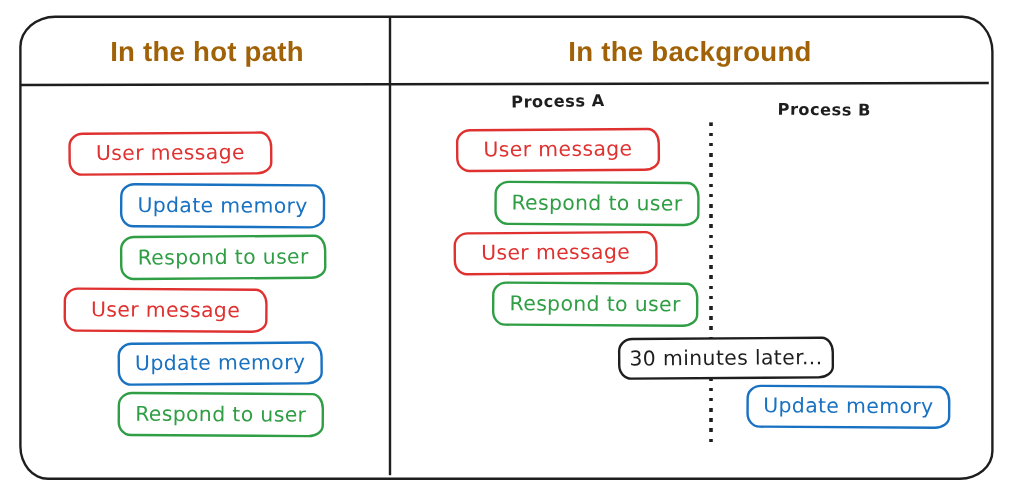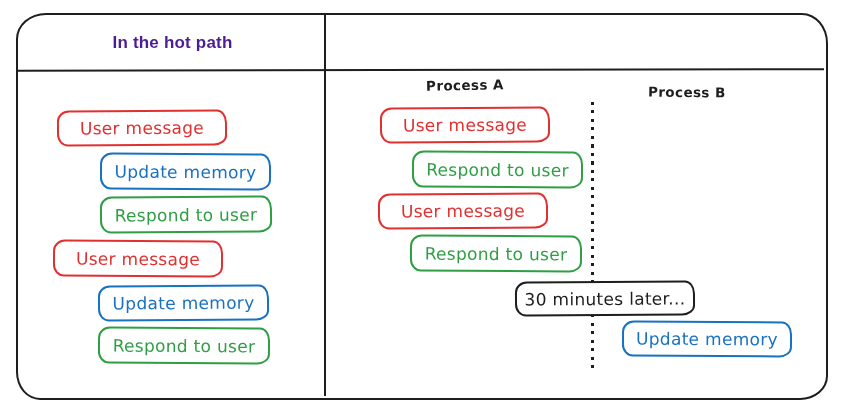--- a/index.html
+++ b/index.html
@@ -34,24 +34,24 @@
     width: 0; height: 382px;
     border-left: 2.6px solid #1e1e1e;
   }
   .panel-title {
     position: absolute;
     top: 26px;
     height: 34px;
     display: flex;
     align-items: center;
     justify-content: center;
-    font-size: 17px;
+    font-size: 23px;
     font-weight: 600;
     letter-spacing: 0.2px;
-    color: #4c1d95;
+    color: #a16207;
   }
   .title-left  { left: 30px;  width: 285px; }
   .title-right { left: 330px; width: 490px; }
 
   .process-label {
     position: absolute;
     font-size: 13.5px;
     font-weight: bold;
     letter-spacing: 0.4px;
     color: #1e1e1e;
@@ -101,20 +101,21 @@
 </style>
 </head>
 <body>
 
 <div class="canvas">
   <div class="frame"></div>
   <div class="panel-divider"></div>
   <div class="header-divider"></div>
 
   <div class="panel-title title-left">In the hot path</div>
+  <div class="panel-title title-right">In the background</div>
 
   <div class="step-box hp-0 tilt-a" style="color: rgb(224, 49, 49); border-color: rgb(224, 49, 49);">User message</div>
   <div class="step-box hp-1 tilt-b" style="color: rgb(25, 113, 194); border-color: rgb(25, 113, 194);">Update memory</div>
   <div class="step-box hp-2 tilt-a" style="color: rgb(47, 158, 68); border-color: rgb(47, 158, 68);">Respond to user</div>
   <div class="step-box hp-3 tilt-b" style="color: rgb(224, 49, 49); border-color: rgb(224, 49, 49);">User message</div>
   <div class="step-box hp-4 tilt-a" style="color: rgb(25, 113, 194); border-color: rgb(25, 113, 194);">Update memory</div>
   <div class="step-box hp-5 tilt-b" style="color: rgb(47, 158, 68); border-color: rgb(47, 158, 68);">Respond to user</div>
 
   <div class="process-label process-a">Process A</div>
   <div class="process-label process-b">Process B</div>

